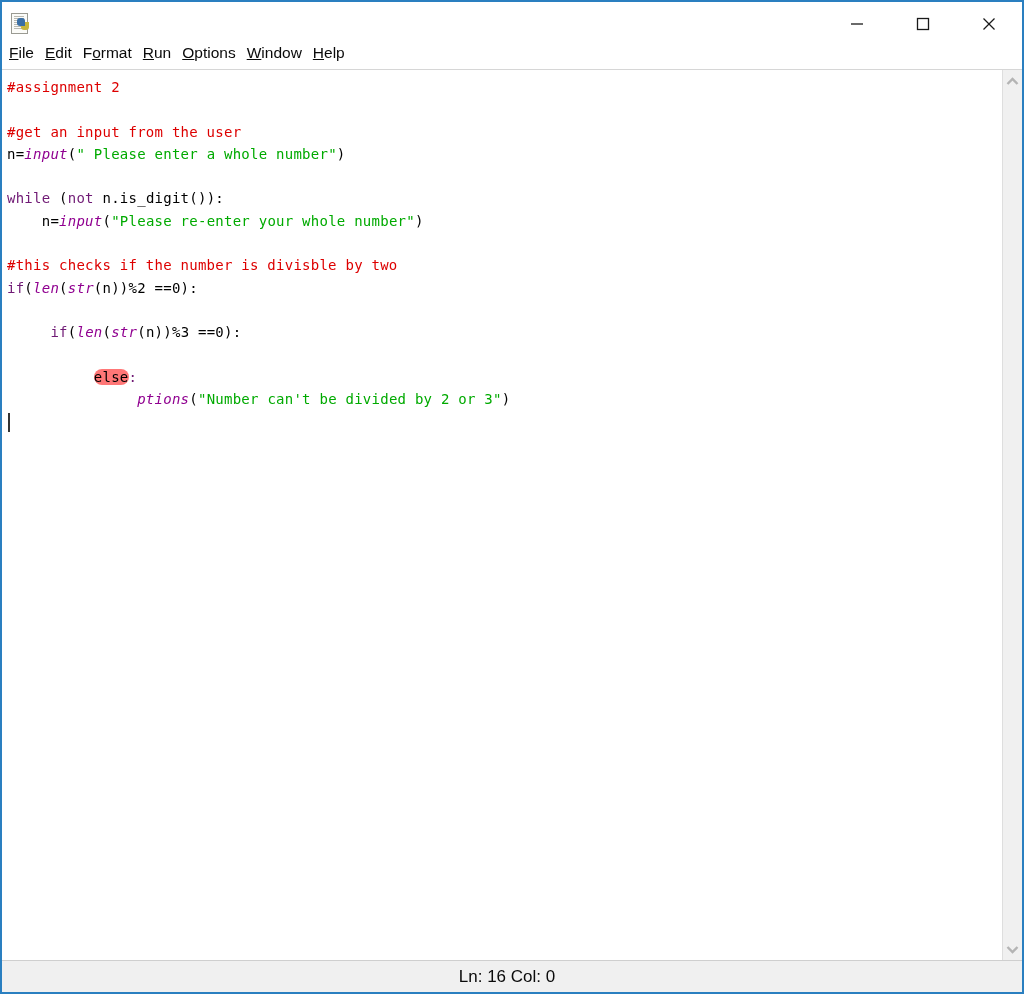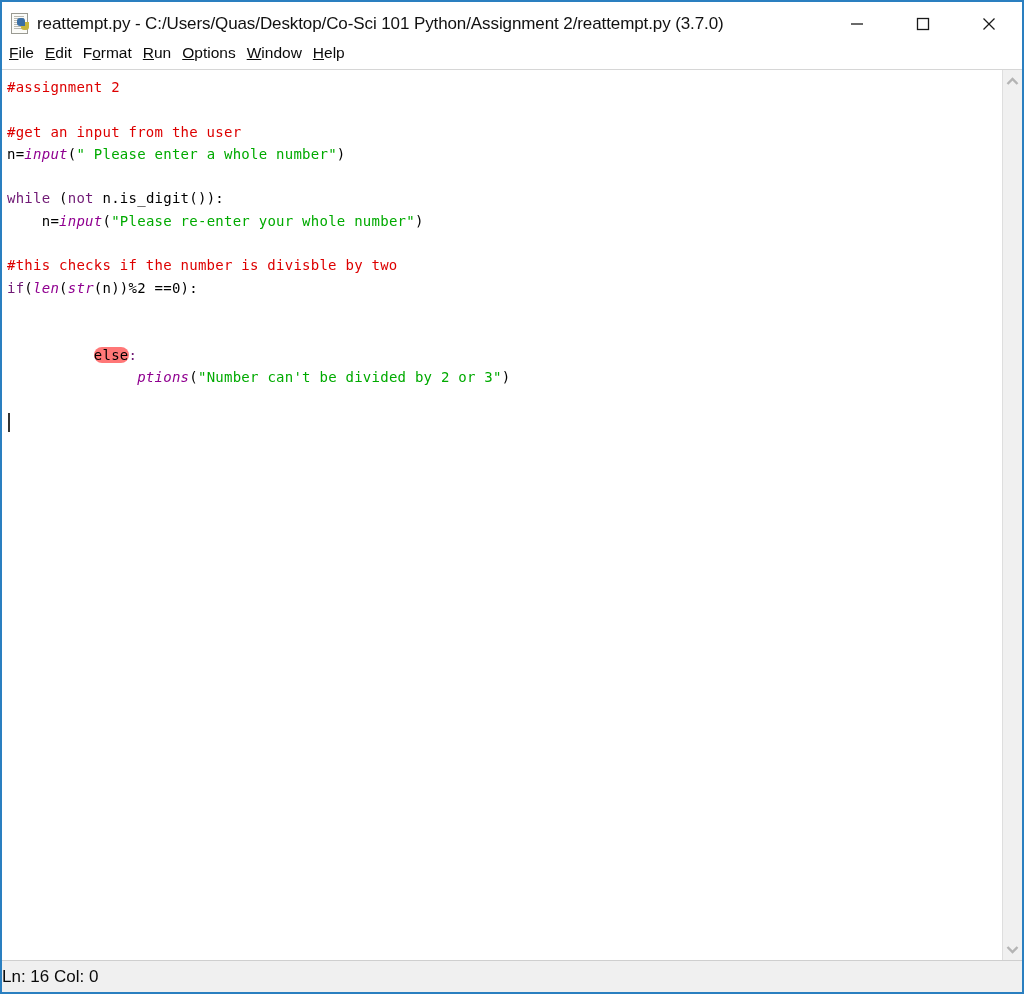--- a/index.html
+++ b/index.html
@@ -189,42 +189,41 @@
   }
 
   
   .statusbar {
     height: 32px;
     min-height: 32px;
     background: #f0f0f0;
     border-top: 1px solid #cfcfcf;
     display: flex;
     align-items: center;
-    justify-content: flex-start;
+    justify-content: center;
     padding-right: 10px;
     box-sizing: border-box;
   }
   .status-text {
     font-size: 17px;
     color: #0a0a0a;
     white-space: nowrap;
   }
 </style>
 </head>
 <body>
 
 <div class="window">
 
   <div class="titlebar">
     <div class="app-icon">
       <div class="page"></div>
       <div class="snake-blue"></div>
       <div class="snake-yellow"></div>
     </div>
-    <div class="title-text">reattempt.py - C:/Users/Quas/Desktop/Co-Sci 101 Python/Assignment 2/reattempt.py (3.7.0)</div>
 
     <div class="win-buttons">
       <div class="win-btn">
         <svg width="14" height="14" viewBox="0 0 14 14">
           <line x1="1" y1="7" x2="13" y2="7" stroke="#1a1a1a" stroke-width="1.3"></line>
         </svg>
       </div>
       <div class="win-btn">
         <svg width="14" height="14" viewBox="0 0 14 14">
           <rect x="1.5" y="1.5" width="11" height="11" fill="none" stroke="#1a1a1a" stroke-width="1.3"></rect>
@@ -255,20 +254,21 @@
         <div class="code-line">&nbsp;</div>
         <div class="code-line"><span class="tok-comment">#get an input from the user</span></div>
         <div class="code-line"><span class="tok-plain">n=</span><span class="tok-builtin">input</span><span class="tok-plain">(</span><span class="tok-string">" Please enter a whole number"</span><span class="tok-plain">)</span></div>
         <div class="code-line">&nbsp;</div>
         <div class="code-line"><span class="tok-keyword">while</span><span class="tok-plain"> (</span><span class="tok-keyword">not</span><span class="tok-plain"> n.is_digit()):</span></div>
         <div class="code-line"><span class="tok-plain">    n=</span><span class="tok-builtin">input</span><span class="tok-plain">(</span><span class="tok-string">"Please re-enter your whole number"</span><span class="tok-plain">)</span></div>
         <div class="code-line">&nbsp;</div>
         <div class="code-line"><span class="tok-comment">#this checks if the number is divisble by two</span></div>
         <div class="code-line"><span class="tok-keyword">if</span><span class="tok-plain">(</span><span class="tok-builtin">len</span><span class="tok-plain">(</span><span class="tok-builtin">str</span><span class="tok-plain">(n))%2 ==0):</span></div>
         <div class="code-line">&nbsp;</div>
+        <div class="code-line"><span class="tok-plain">     </span><span class="tok-keyword">if</span><span class="tok-plain">(</span><span class="tok-builtin">len</span><span class="tok-plain">(</span><span class="tok-builtin">str</span><span class="tok-plain">(n))%3 ==0):</span></div>
         <div class="code-line">&nbsp;</div>
         <div class="code-line"><span class="tok-plain">          </span><span class="tok-err">else</span><span class="tok-keyword">:</span></div>
         <div class="code-line"><span class="tok-plain">               </span><span class="tok-builtin">ptions</span><span class="tok-plain">(</span><span class="tok-string">"Number can't be divided by 2 or 3"</span><span class="tok-plain">)</span></div>
         <div class="code-line">&nbsp;</div>
         <div class="caret" style="top: 342.5px;"></div>
       </div>
 
     <div class="vscroll">
       <div class="scroll-arrow">
         <svg width="13" height="9" viewBox="0 0 13 9">

